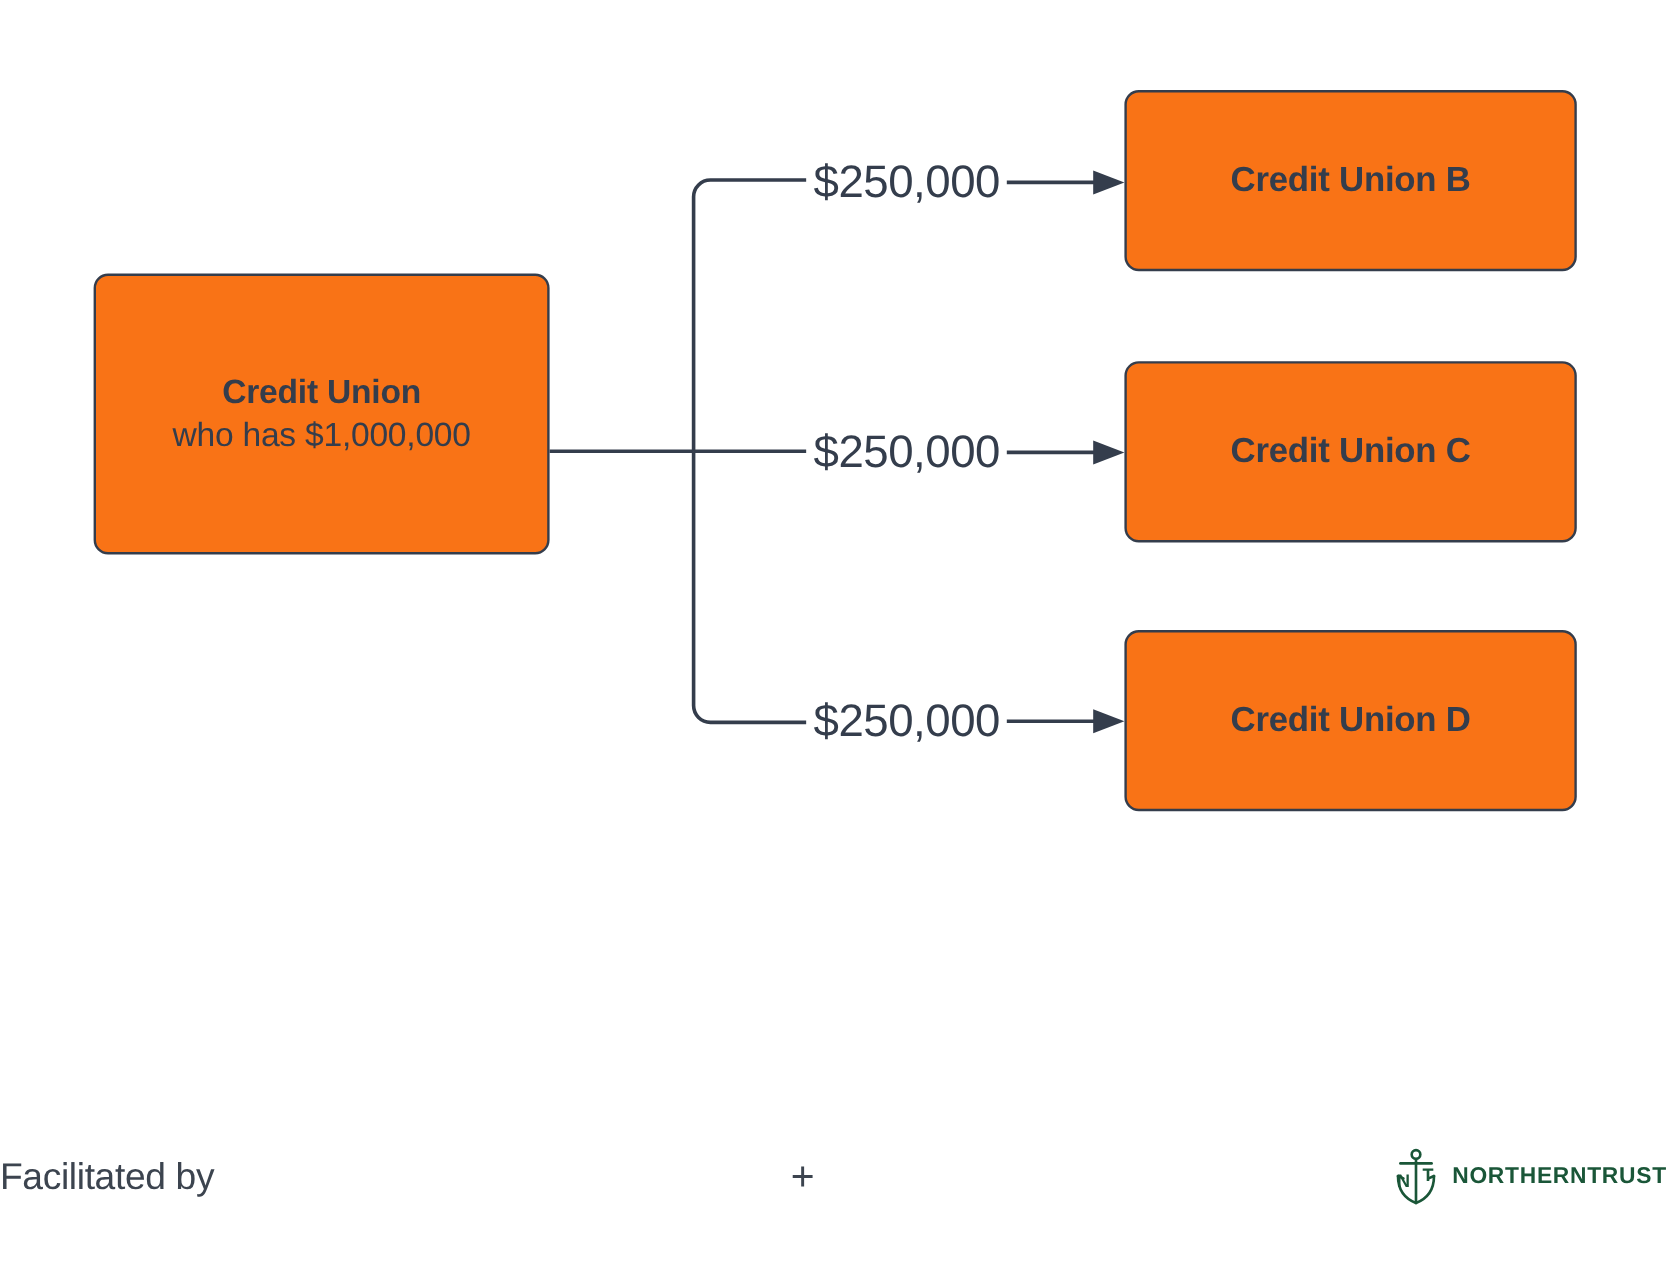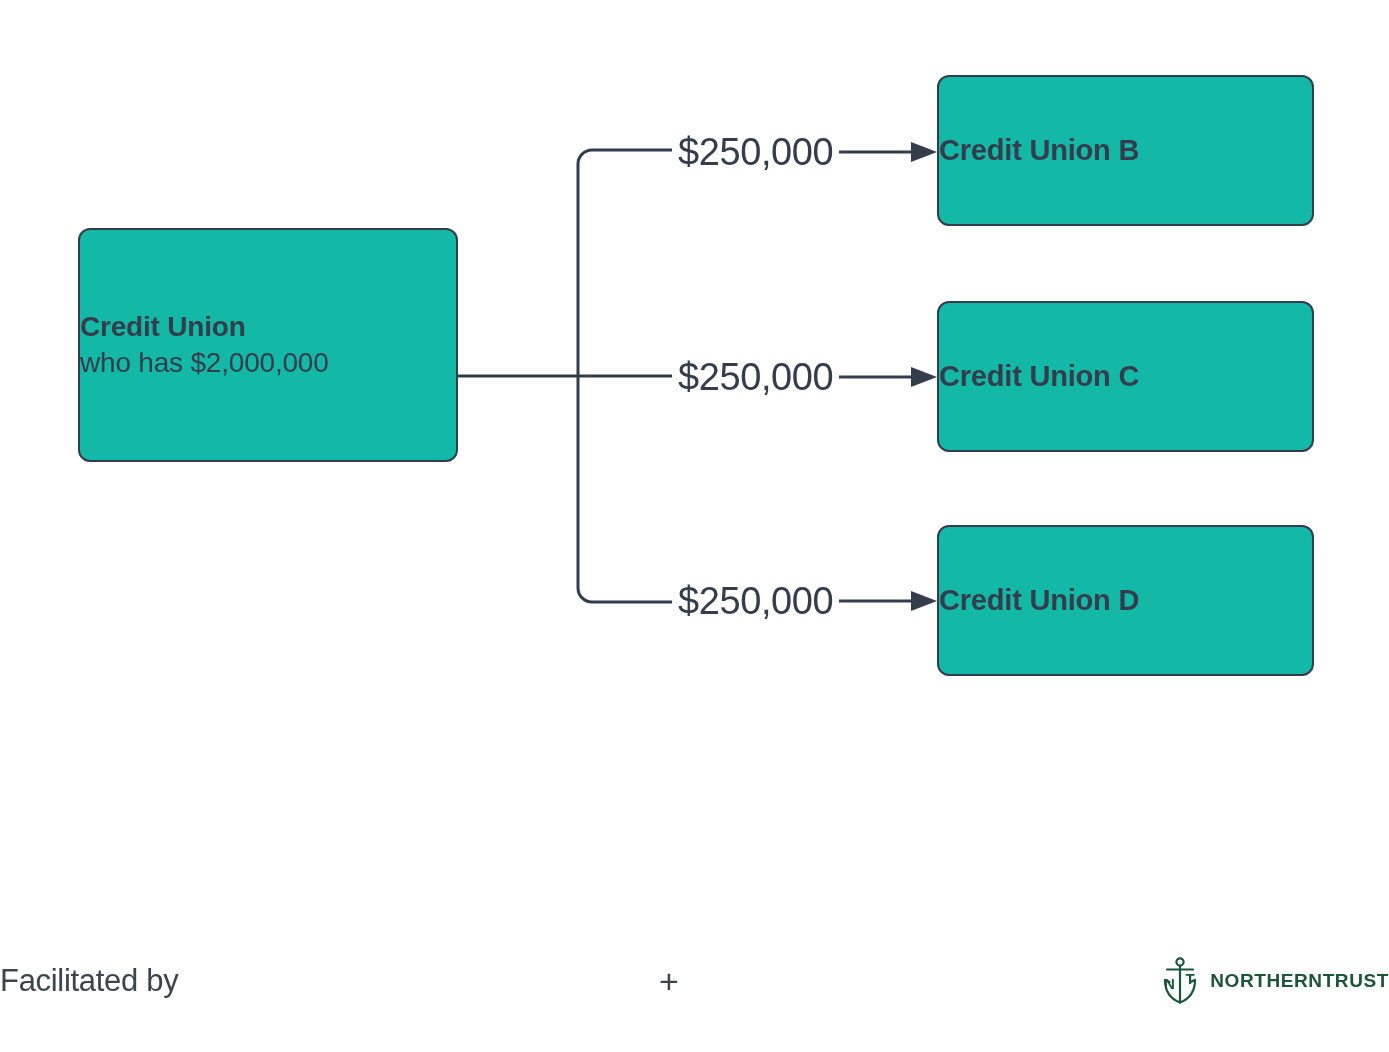--- a/index.html
+++ b/index.html
@@ -28,24 +28,24 @@
     width: 1389px;
     height: 1052px;
   }
 
   
   .node {
     position: absolute;
     box-sizing: border-box;
     border: 2px solid #343d4c;
     border-radius: 12px;
-    background: #14b8a6;
+    background: #f97316;
     display: flex;
     flex-direction: column;
-    align-items: flex-start;
+    align-items: center;
     justify-content: center;
     text-align: center;
     color: #343d4c;
   }
   .node-source {
     left: 78px;
     top: 228px;
     width: 380px;
     height: 234px;
     line-height: 1.28;
@@ -168,21 +168,21 @@
       <path d="M826,601 H912"></path>
     </g>
 
     <polygon points="911,142 937,152 911,162" fill="#343d4c"></polygon>
     <polygon points="911,367 937,377 911,387" fill="#343d4c"></polygon>
     <polygon points="911,591 937,601 911,611" fill="#343d4c"></polygon>
   </svg>
 
   <div class="node node-source" id="node-source">
     <div class="node-title">Credit Union</div>
-    <div class="node-sub">who has $2,000,000</div>
+    <div class="node-sub">who has $1,000,000</div>
   </div>
 
   <div class="node node-target" id="node-b">
     <div class="node-title">Credit Union B</div>
   </div>
 
   <div class="node node-target" id="node-c">
     <div class="node-title">Credit Union C</div>
   </div>
 

